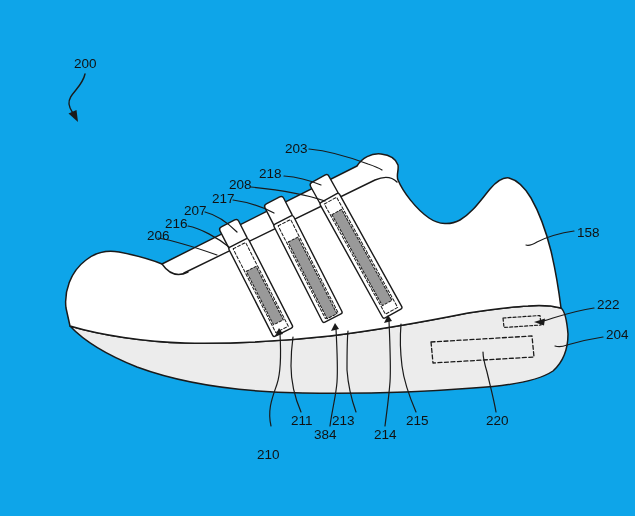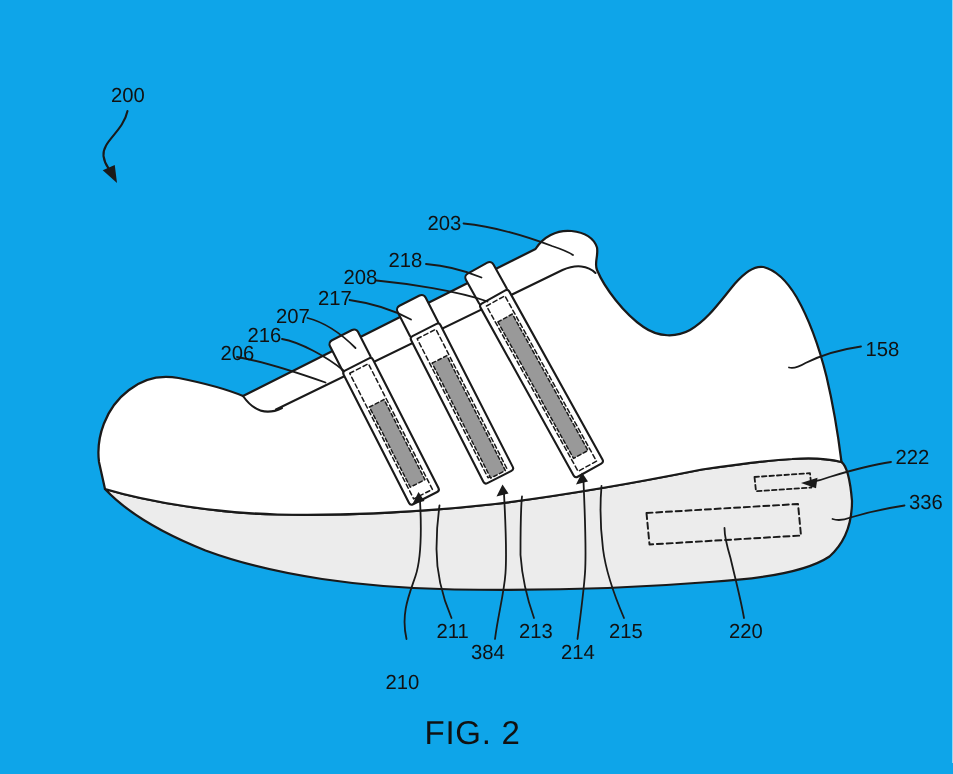--- a/index.html
+++ b/index.html
@@ -16,21 +16,21 @@
   .r217{left:212px;top:192px;}
   .r207{left:184px;top:204px;}
   .r216{left:165px;top:217px;}
   .r206{left:147px;top:229px;}
   .r202{left:577px;top:226px;}
   .r222{left:597px;top:298px;}
   .r204{left:606px;top:328px;}
   .r210{left:257px;top:448px;}
   .r211{left:291px;top:414px;}
   .r212{left:314px;top:428px;}
-  .r213{left:346px;top:414px;}
+  .r213{left:332px;top:414px;}
   .r214{left:374px;top:428px;}
   .r215{left:406px;top:414px;}
   .r220{left:486px;top:414px;}
 </style>
 </head>
 <body>
 
 <div id="figure">
 
   <svg id="drawing" width="635" height="516" viewBox="0 0 635 516">
@@ -136,23 +136,22 @@
   <div class="ref r200">200</div>
   <div class="ref r203">203</div>
   <div class="ref r218">218</div>
   <div class="ref r208">208</div>
   <div class="ref r217">217</div>
   <div class="ref r207">207</div>
   <div class="ref r216">216</div>
   <div class="ref r206">206</div>
   <div class="ref r202">158</div>
   <div class="ref r222">222</div>
-  <div class="ref r204">336</div>
+  <div class="ref r204">204</div>
   <div class="ref r210">210</div>
   <div class="ref r211">211</div>
   <div class="ref r212">384</div>
   <div class="ref r213">213</div>
   <div class="ref r214">214</div>
   <div class="ref r215">215</div>
   <div class="ref r220">220</div>
 
-  <div class="caption">FIG. 2</div>
 </div>
 
 </body></html>

